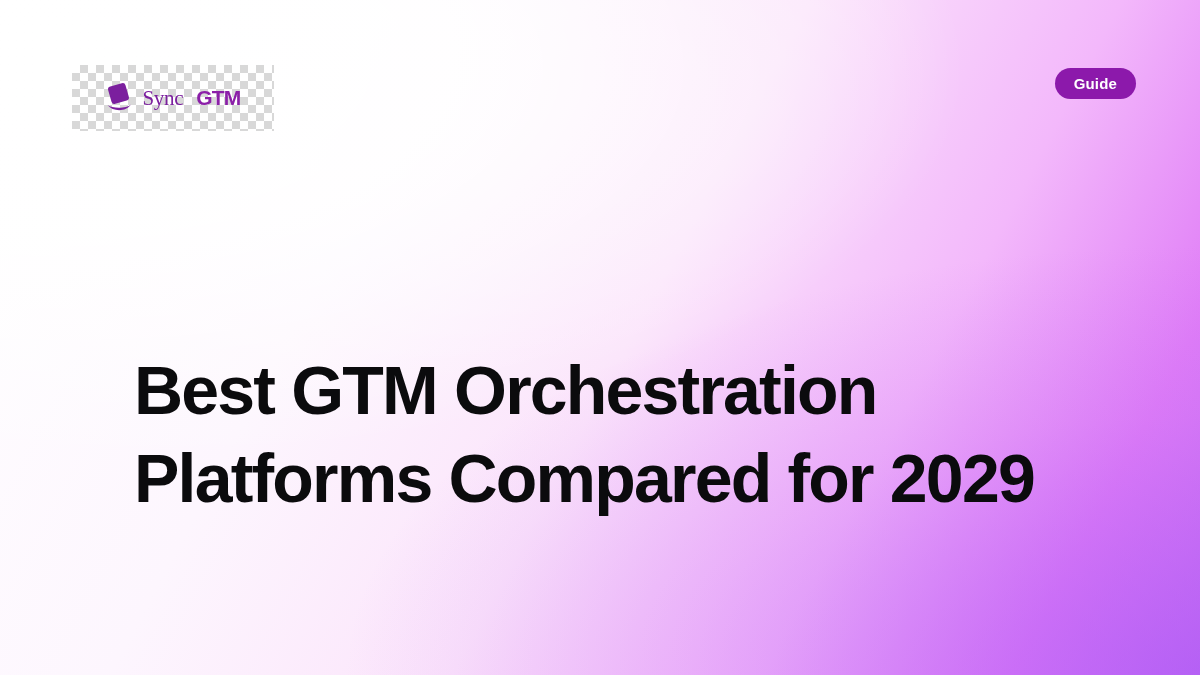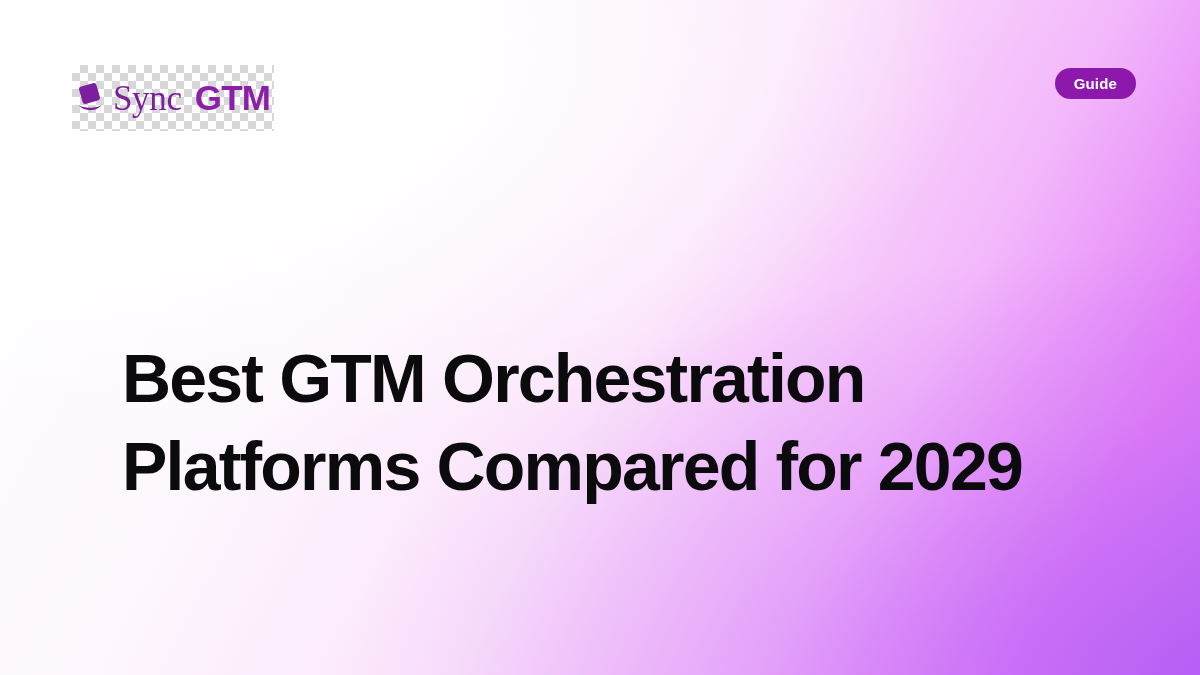--- a/index.html
+++ b/index.html
@@ -61,21 +61,21 @@
   }
 
   .logo-mark {
     width: 30px;
     height: 34px;
     display: block;
     flex: 0 0 auto;
   }
 
   .logo-word {
-    font-size: 35px;
+    font-size: 21px;
     line-height: 1;
     letter-spacing: -0.3px;
     white-space: nowrap;
     display: flex;
     align-items: baseline;
   }
 
   .logo-word .w-sync {
     font-family: "Liberation Serif", serif;
     color: #7b1f9e;
@@ -108,21 +108,21 @@
     justify-content: center;
     box-sizing: border-box;
   }
 
   
   .headline {
     position: absolute;
     left: 118px;
     top: 330px;
     width: 1000px;
-    margin: 4px;
+    margin: 16px;
     color: #0b0b0d;
     font-family: "Liberation Sans", sans-serif;
     font-size: 68px;
     font-weight: 700;
     line-height: 88px;
     letter-spacing: -1.8px;
   }
 
   .headline .line {
     display: block;

